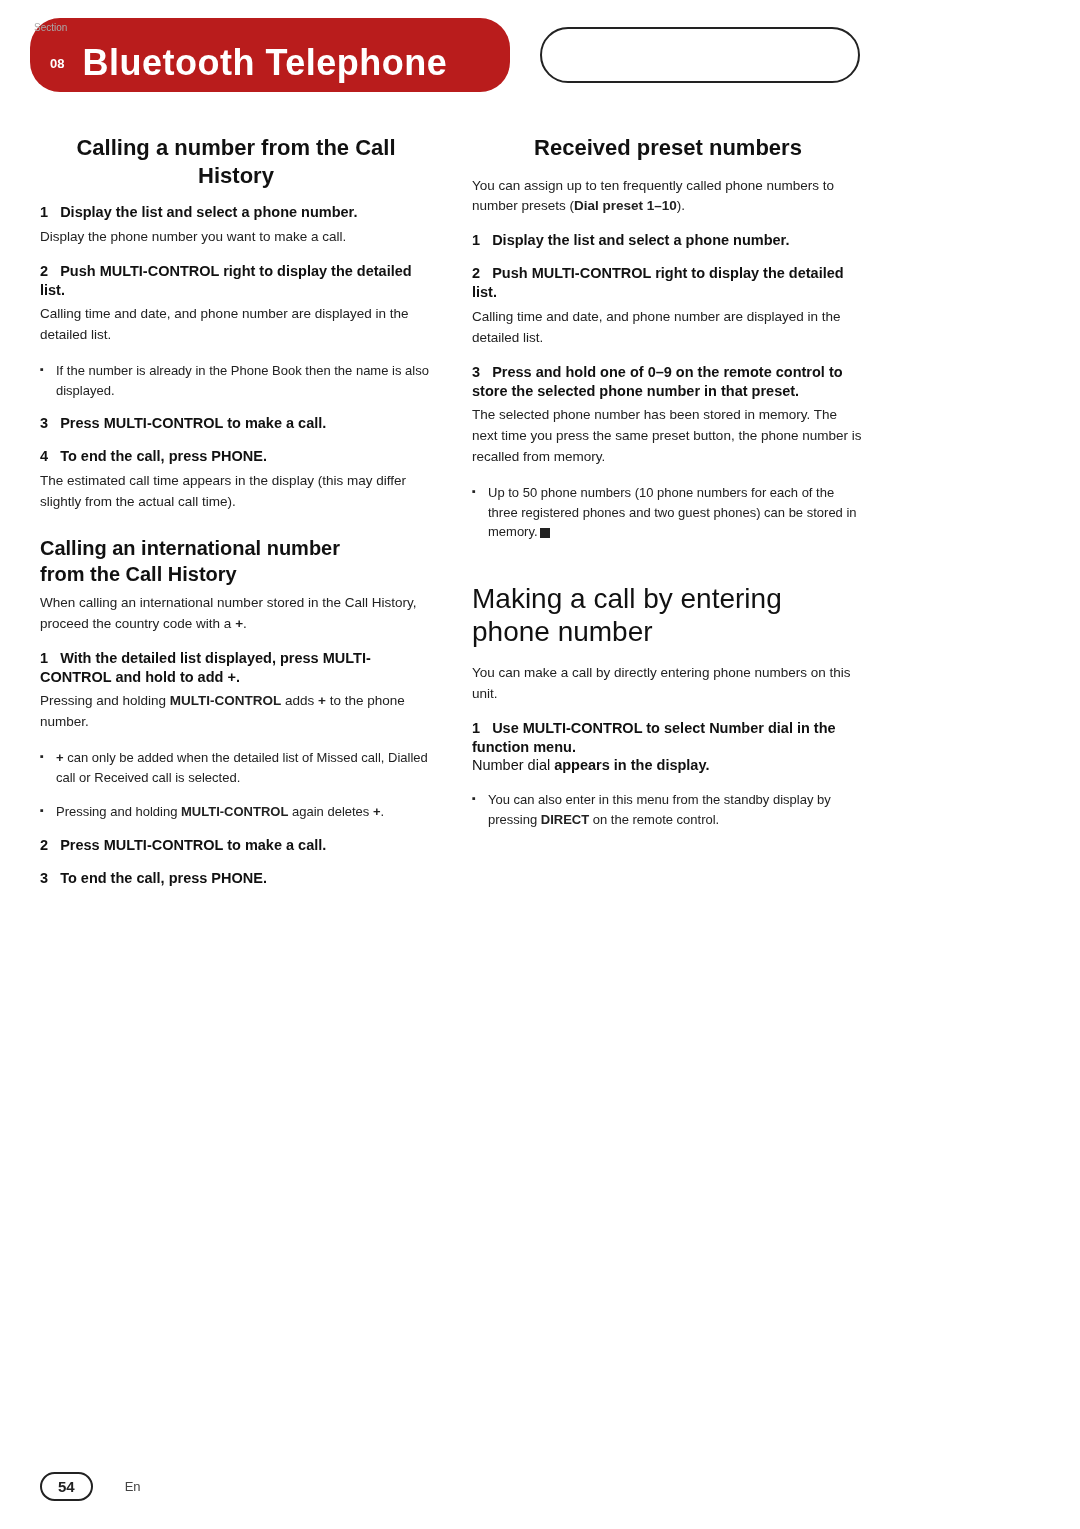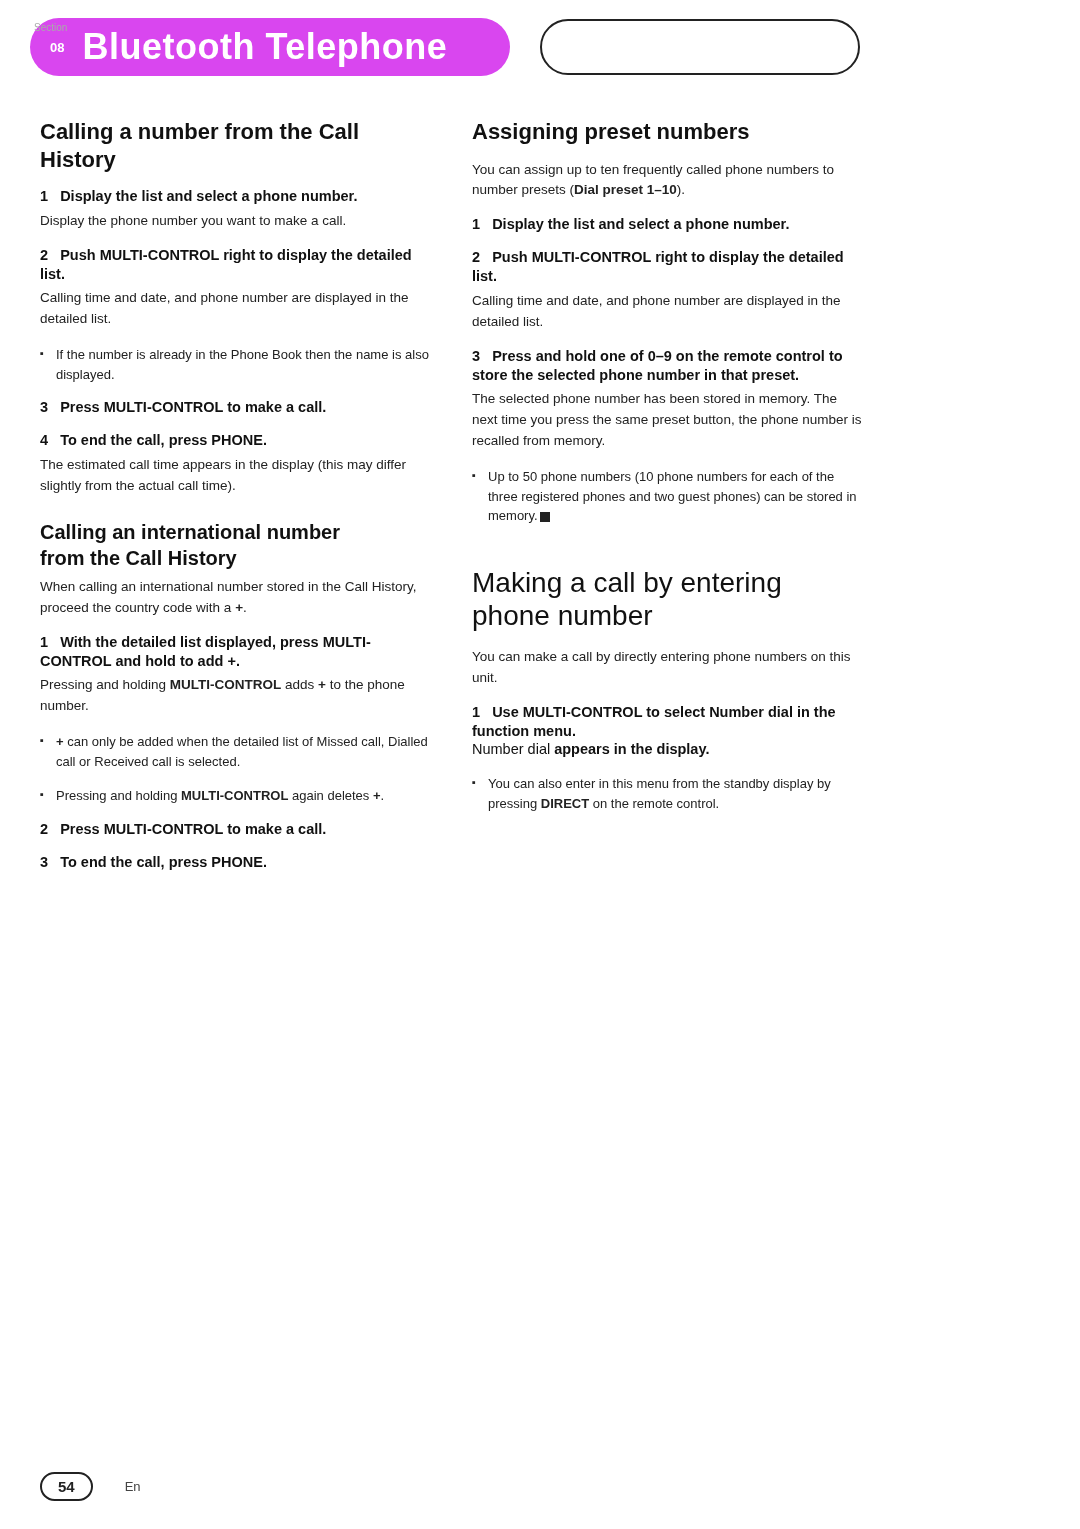--- a/index.html
+++ b/index.html
@@ -29,23 +29,23 @@
     .header {
       display: flex;
       align-items: center;
       padding: 18px 40px 12px 30px;
       border-bottom: none;
     }
 
     .section-badge {
       display: flex;
       align-items: center;
-      background: #d946ef;
+      background: #b91c1c;
       border-radius: 30px;
-      padding: 8px 28px 8px 20px;
+      padding: 24px 28px 8px 20px;
       min-width: 480px;
     }
 
     .section-number {
       font-size: 13px;
       color: #ffffff;
       font-weight: bold;
       margin-right: 18px;
       white-space: nowrap;
     }
@@ -92,20 +92,21 @@
       max-width: 490px;
     }
 
     
     .section-heading {
       font-size: 22px;
       font-weight: bold;
       color: #111111;
       margin-bottom: 14px;
       line-height: 1.25;
+      text-align: center;
     }
 
     .subsection-heading {
       font-size: 20px;
       font-weight: bold;
       color: #111111;
       margin-bottom: 6px;
       margin-top: 14px;
       line-height: 1.3;
     }
@@ -234,21 +235,21 @@
         <div class="step-heading"><strong>2&nbsp;&nbsp;&nbsp;Press MULTI-CONTROL to make a call.</strong></div>
 
         <div class="step-heading"><strong>3&nbsp;&nbsp;&nbsp;To end the call, press PHONE.</strong></div>
       </div>
 
     </div>
 
     <div class="col-right">
 
       <div>
-        <div class="section-heading">Assigning preset numbers</div>
+        <div class="section-heading">Received preset numbers</div>
         <div class="body-text">You can assign up to ten frequently called phone numbers to number presets (<strong>Dial preset 1–10</strong>).</div>
 
         <div class="step-heading"><strong>1&nbsp;&nbsp;&nbsp;Display the list and select a phone number.</strong></div>
 
         <div class="step-heading"><strong>2&nbsp;&nbsp;&nbsp;Push MULTI-CONTROL right to display the detailed list.</strong></div>
         <div class="body-text">Calling time and date, and phone number are displayed in the detailed list.</div>
 
         <div class="step-heading"><strong>3&nbsp;&nbsp;&nbsp;Press and hold one of 0–9 on the remote control to store the selected phone number in that preset.</strong></div>
         <div class="body-text">The selected phone number has been stored in memory. The next time you press the same preset button, the phone number is recalled from memory.</div>
         <div class="bullet-item">Up to 50 phone numbers (10 phone numbers for each of the three registered phones and two guest phones) can be stored in memory.<span class="end-marker"></span></div>

